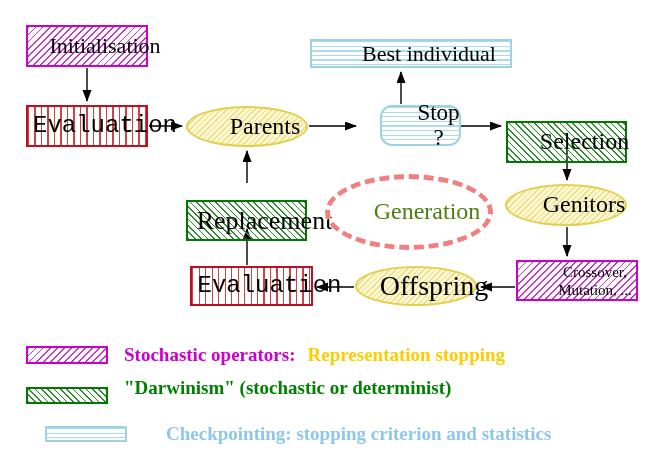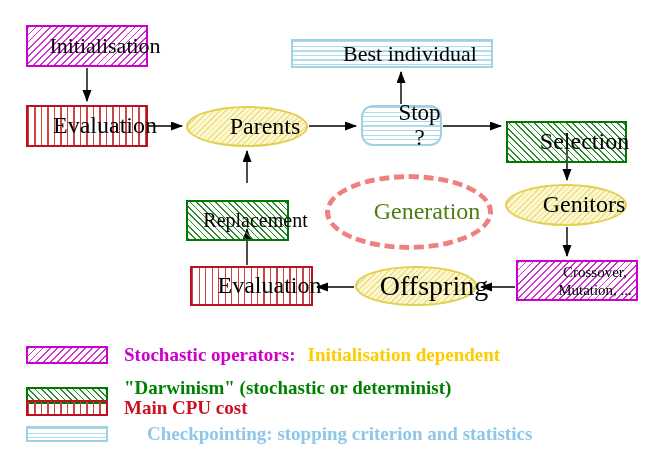--- a/index.html
+++ b/index.html
@@ -35,44 +35,46 @@
     background: repeating-linear-gradient(135deg, #cc33cc 0, #cc33cc 1.3px, rgba(0,0,0,0) 1.3px, rgba(0,0,0,0) 5px);
   }
   .p-green {
     border: 2px solid #007700;
     background: repeating-linear-gradient(45deg, #2d8a2d 0, #2d8a2d 1.2px, rgba(0,0,0,0) 1.2px, rgba(0,0,0,0) 4.5px);
     margin-top: 16px;
   }
   .p-red {
     border: 2px solid #bb1122;
     background: repeating-linear-gradient(90deg, #cc4444 0, #cc4444 1.4px, rgba(0,0,0,0) 1.4px, rgba(0,0,0,0) 6.5px);
+    font-family: Liberation Mono, monospace;
   }
   .p-cyan {
     border: 2px solid #9ed2e2;
     background: repeating-linear-gradient(180deg, #aadcec 0, #aadcec 1.3px, rgba(0,0,0,0) 1.3px, rgba(0,0,0,0) 4.6px);
+    margin-left: 19px;
   }
   .p-yellow {
     border: 2px solid #e3cf4e;
     background-color: #fdf8cd;
     background-image: repeating-linear-gradient(135deg, #ecdc8e 0, #ecdc8e 1.2px, rgba(0,0,0,0) 1.2px, rgba(0,0,0,0) 4px);
   }
   .ellipse { border-radius: 50%; }
   .rounded { border-radius: 12px; }
 
   .n-initialisation { left: 26px;  top: 25px;  width: 122px; height: 42px; font-size: 22px; }
   .n-evaluation-top { left: 26px;  top: 105px; width: 122px; height: 42px; font-size: 24px; }
   .n-parents        { left: 186px; top: 106px; width: 122px; height: 41px; font-size: 24px; }
   .n-stop           { left: 361px; top: 105px; width: 81px;  height: 41px; font-size: 23px; }
   .n-best           { left: 291px; top: 39px;  width: 202px; height: 29px; font-size: 22px; }
   .n-selection      { left: 506px; top: 105px; width: 121px; height: 42px; font-size: 24px; }
   .n-genitors       { left: 505px; top: 184px; width: 122px; height: 42px; font-size: 24px; }
   .n-crossover      { left: 516px; top: 260px; width: 122px; height: 41px; font-size: 15px; line-height: 1.2; }
   .n-offspring      { left: 355px; top: 266px; width: 122px; height: 40px; font-size: 28px; }
   .n-evaluation-bot { left: 190px; top: 266px; width: 123px; height: 40px; font-size: 24px; }
-  .n-replacement    { left: 186px; top: 184px; width: 103px; height: 41px; font-size: 20px; }
+  .n-replacement    { left: 186px; top: 184px; width: 121px; height: 41px; font-size: 26px; }
   .n-generation {
     left: 325px; top: 174px; width: 168px; height: 76px;
     border: 5px dashed #ef8080;
     border-radius: 50%;
     color: #4d7c0f;
     font-size: 24px;
     background: transparent;
   }
 
   .legend-row {
@@ -168,31 +170,27 @@
     <span>Replacement</span>
   </div>
 
   <div class="node n-generation">
     <span>Generation</span>
   </div>
 
   <div class="legend-row lr-1">
     <span class="swatch p-magenta"></span>
     <span class="legend-text t-magenta">Stochastic operators:</span>
-    <span class="legend-text t-gold">Initialisation dependent</span>
+    <span class="legend-text t-gold">Representation stopping</span>
   </div>
 
   <div class="legend-row lr-2">
     <span class="swatch p-green"></span>
     <span class="legend-text t-green">"Darwinism" (stochastic or determinist)</span>
   </div>
 
-  <div class="legend-row lr-3">
-    <span class="swatch p-red"></span>
-    <span class="legend-text t-red">Main CPU cost</span>
-  </div>
 
   <div class="legend-row lr-4">
     <span class="swatch p-cyan"></span>
     <span class="legend-text t-blue">Checkpointing: stopping criterion and statistics</span>
   </div>
 
 </div>
 
 </body></html>

